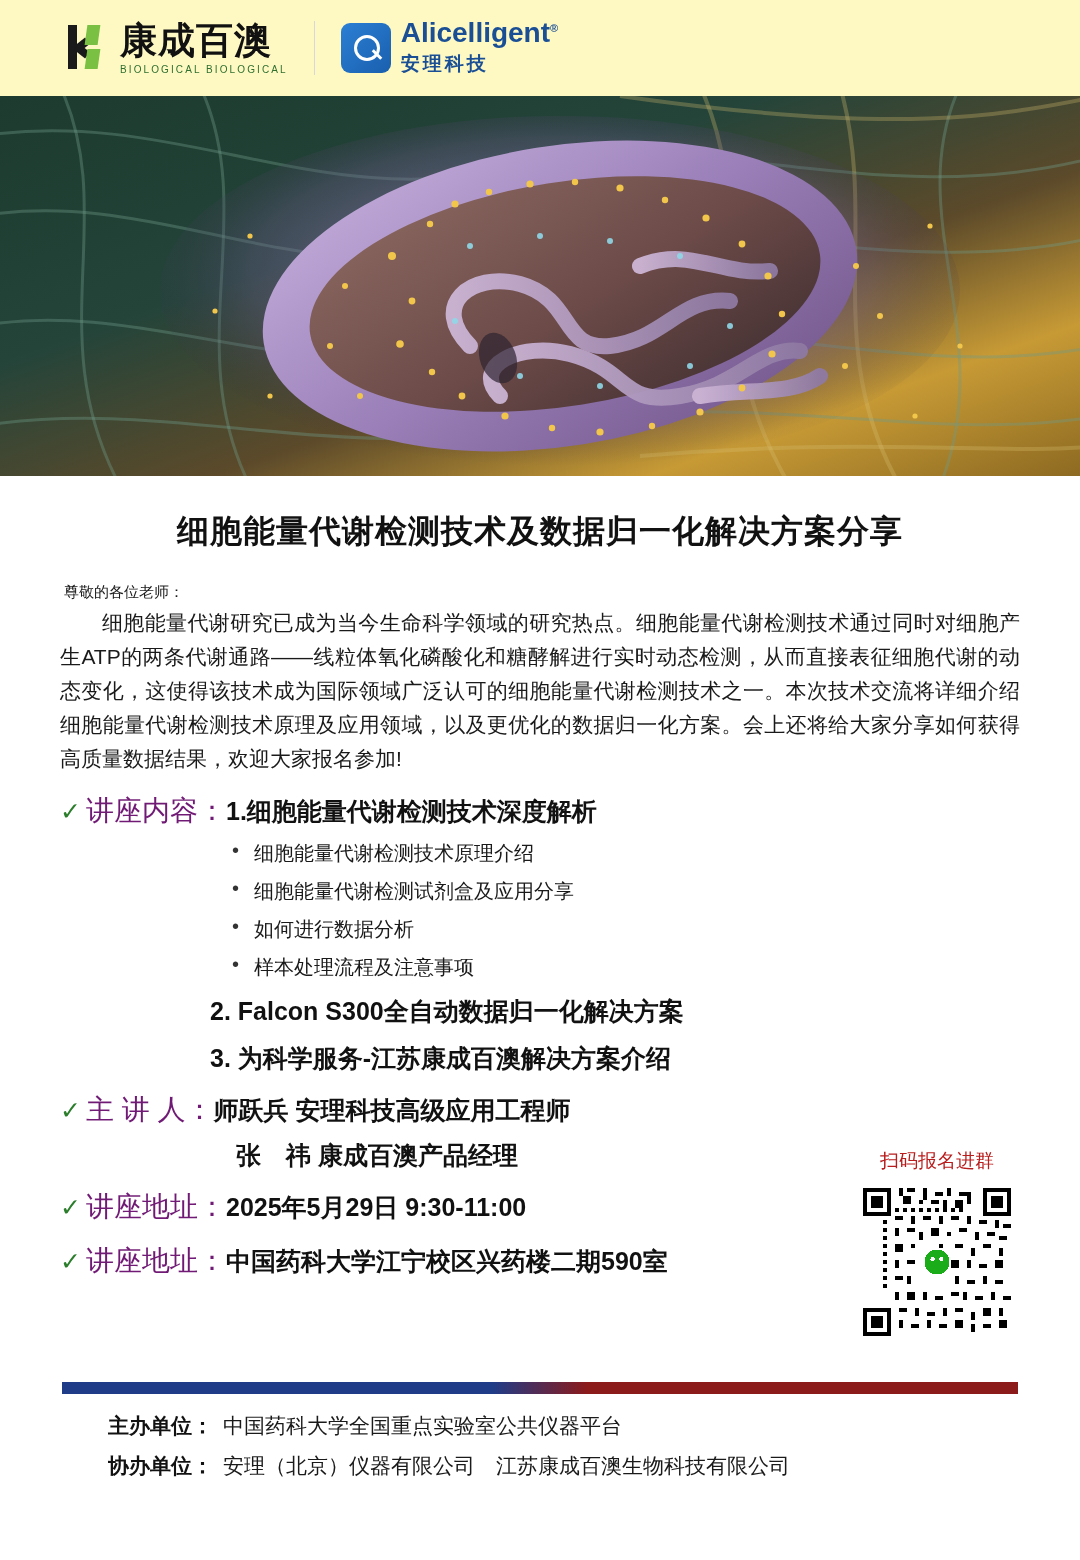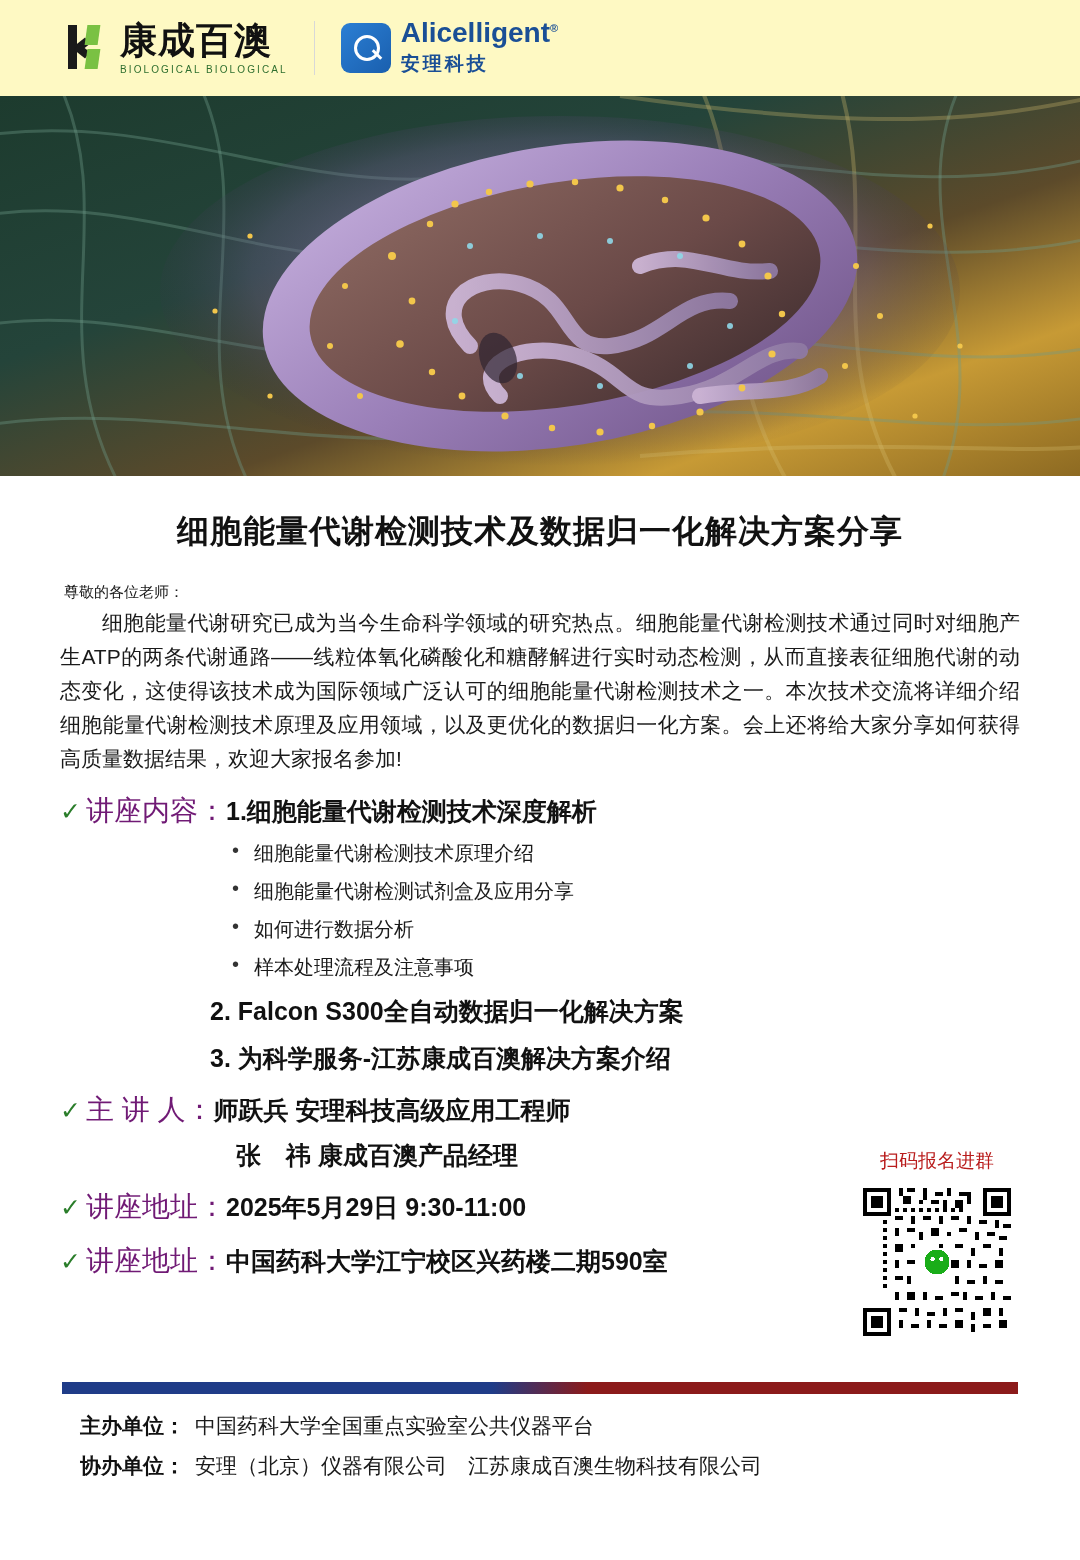--- a/index.html
+++ b/index.html
@@ -274,21 +274,21 @@
   .footer-bar {
     position: absolute;
     left: 62px;
     top: 1382px;
     width: 956px;
     height: 12px;
     background: linear-gradient(90deg, #1f3c88 0%, #1f3c88 45%, #8b1a1a 55%, #8b1a1a 100%);
   }
   .footer {
     position: absolute;
-    left: 80px;
+    left: 108px;
     top: 1412px;
     width: 900px;
   }
   .footer-row {
     display: flex;
     align-items: baseline;
     margin-bottom: 12px;
     font-size: 21px;
   }
   .footer-label {

